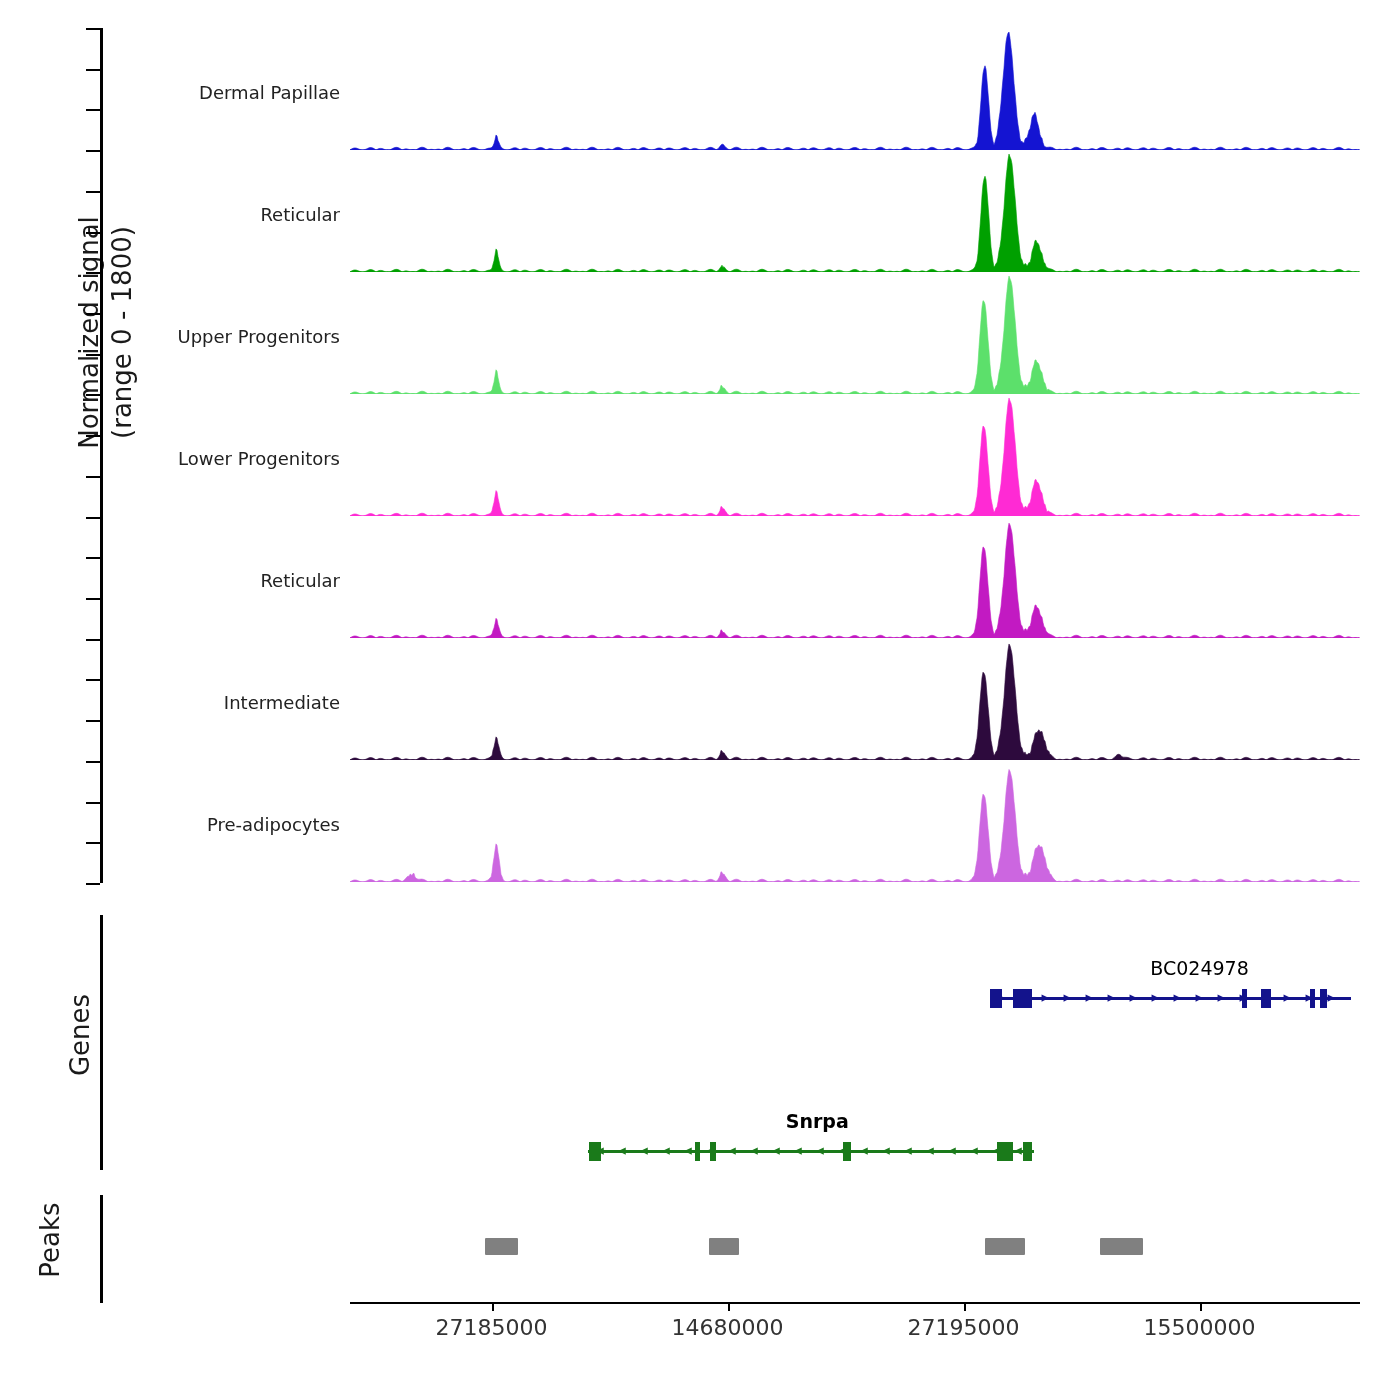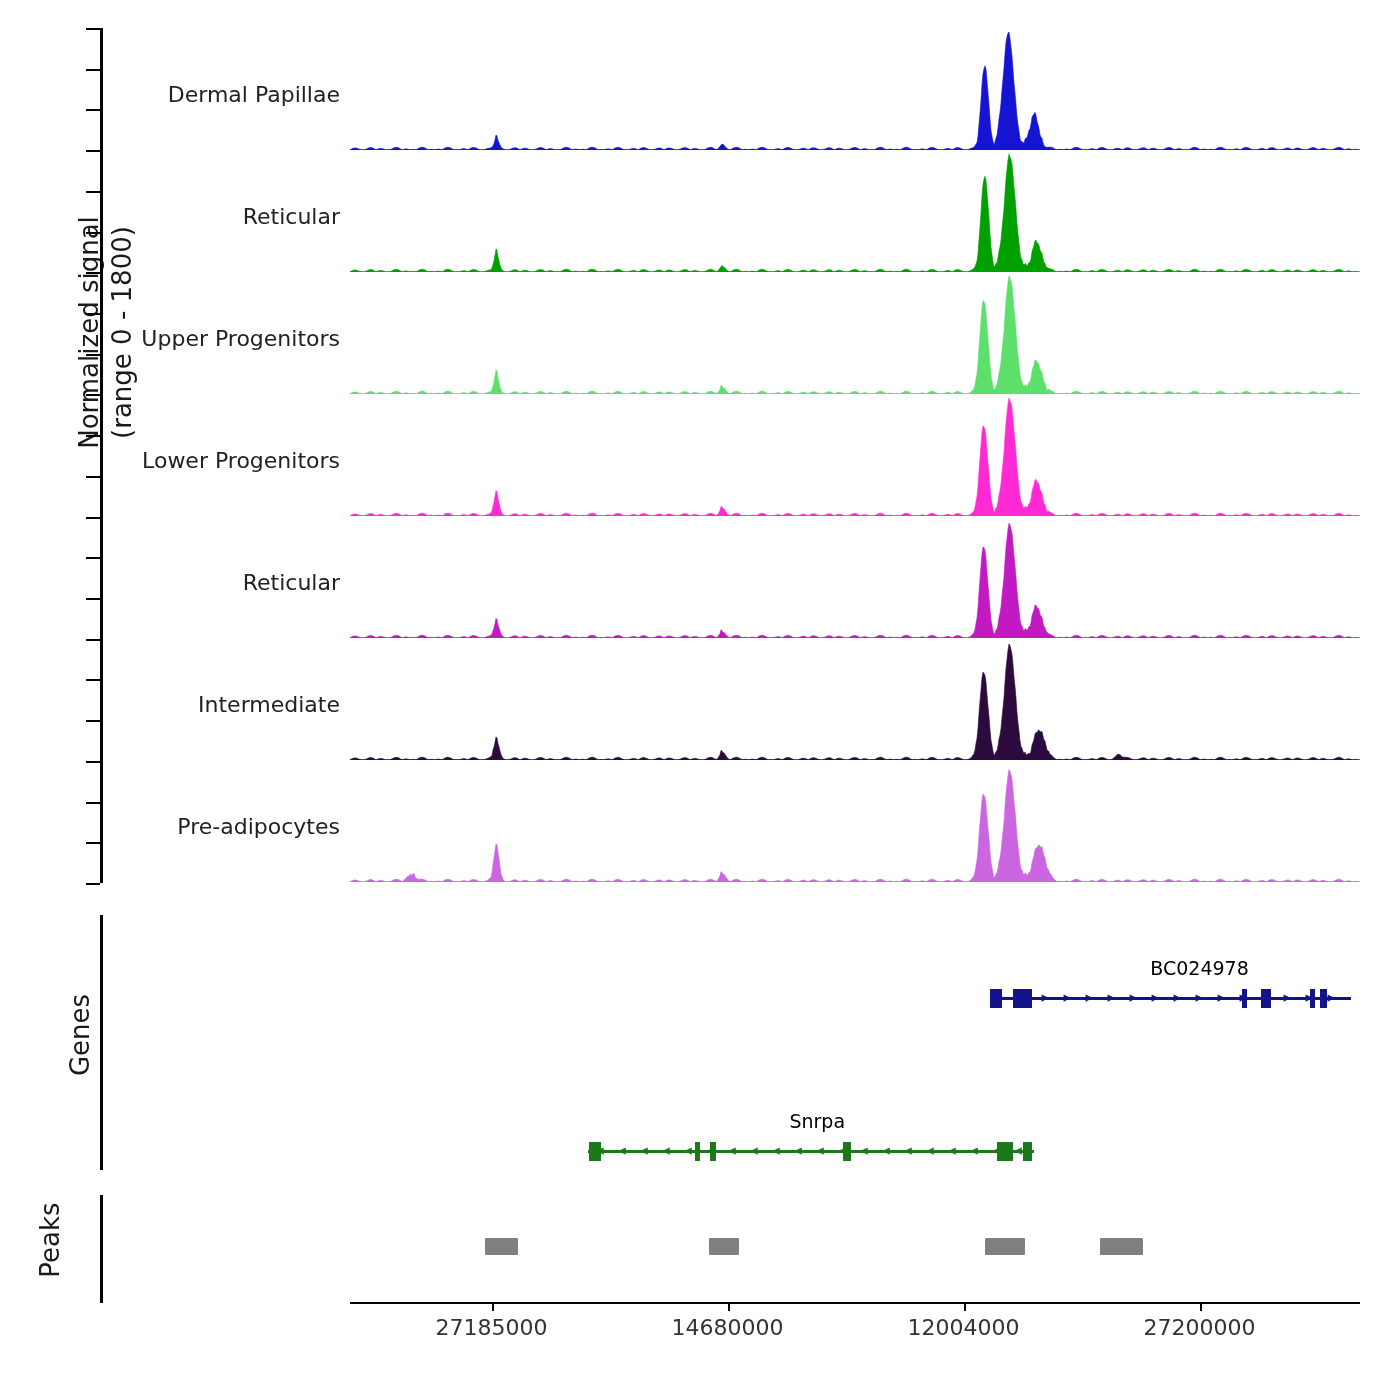--- a/index.html
+++ b/index.html
@@ -54,21 +54,21 @@
     position:absolute;
     left:0;right:0;bottom:0;
     height:1px;
     background:#555;
     opacity:.75;
   }
   .track svg{position:absolute;left:0;top:0;width:1010px;height:120px;display:block;}
   .track-label{
     position:absolute;
     text-align:right;
-    font-size:22px;
+    font-size:18px;
     color:#222;
     white-space:nowrap;
   }
 
   
   .gene-line{position:absolute;height:3px;}
   .gene-exon{position:absolute;}
   .gene-name{
     position:absolute;
     font-size:19px;
@@ -217,21 +217,21 @@
       <div class="arrow" style="left: 1261.51px; top: 990px; color: rgb(19, 19, 140);">▸</div>
       <div class="arrow" style="left: 1283.51px; top: 990px; color: rgb(19, 19, 140);">▸</div>
       <div class="arrow" style="left: 1305.51px; top: 990px; color: rgb(19, 19, 140);">▸</div>
       <div class="arrow" style="left: 1327.51px; top: 990px; color: rgb(19, 19, 140);">▸</div>
       <div class="gene-exon" style="left: 990.453px; top: 989px; width: 11.7991px; height: 19px; background: rgb(19, 19, 140);"></div>
       <div class="gene-exon" style="left: 1013.11px; top: 989px; width: 18.8785px; height: 19px; background: rgb(19, 19, 140);"></div>
       <div class="gene-exon" style="left: 1242.01px; top: 989px; width: 5px; height: 19px; background: rgb(19, 19, 140);"></div>
       <div class="gene-exon" style="left: 1260.89px; top: 989px; width: 10.3832px; height: 19px; background: rgb(19, 19, 140);"></div>
       <div class="gene-exon" style="left: 1310.44px; top: 989px; width: 5px; height: 19px; background: rgb(19, 19, 140);"></div>
       <div class="gene-exon" style="left: 1320.36px; top: 989px; width: 6.60748px; height: 19px; background: rgb(19, 19, 140);"></div>
-      <div class="gene-name" style="left: 817.243px; top: 1110px; transform: translateX(-50%);">Snrpa</div>
+      <div class="gene-name" style="left: 817.243px; top: 1110px; transform: translateX(-50%); font-weight: bold;">Snrpa</div>
       <div class="gene-line" style="left: 588.341px; top: 1150px; width: 446.005px; background: rgb(26, 122, 26);"></div>
       <div class="arrow" style="left: 596.341px; top: 1143px; color: rgb(26, 122, 26);">◂</div>
       <div class="arrow" style="left: 618.341px; top: 1143px; color: rgb(26, 122, 26);">◂</div>
       <div class="arrow" style="left: 640.341px; top: 1143px; color: rgb(26, 122, 26);">◂</div>
       <div class="arrow" style="left: 662.341px; top: 1143px; color: rgb(26, 122, 26);">◂</div>
       <div class="arrow" style="left: 684.341px; top: 1143px; color: rgb(26, 122, 26);">◂</div>
       <div class="arrow" style="left: 706.341px; top: 1143px; color: rgb(26, 122, 26);">◂</div>
       <div class="arrow" style="left: 728.341px; top: 1143px; color: rgb(26, 122, 26);">◂</div>
       <div class="arrow" style="left: 750.341px; top: 1143px; color: rgb(26, 122, 26);">◂</div>
       <div class="arrow" style="left: 772.341px; top: 1143px; color: rgb(26, 122, 26);">◂</div>
@@ -261,18 +261,18 @@
       <div class="peak" style="left: 1100.42px; width: 42.4766px; top: 1238px;"></div>
     </div>
 
   <div id="xaxis-line"></div>
   <div id="xticks">
       <div class="xtick" style="left: 491.589px;"></div>
       <div class="xticklabel" style="left: 491.589px;">27185000</div>
       <div class="xtick" style="left: 727.57px;"></div>
       <div class="xticklabel" style="left: 727.57px;">14680000</div>
       <div class="xtick" style="left: 963.551px;"></div>
-      <div class="xticklabel" style="left: 963.551px;">12004000</div>
+      <div class="xticklabel" style="left: 963.551px;">27195000</div>
       <div class="xtick" style="left: 1199.53px;"></div>
-      <div class="xticklabel" style="left: 1199.53px;">27200000</div>
+      <div class="xticklabel" style="left: 1199.53px;">15500000</div>
     </div>
 
 </div>
 
 </body></html>

